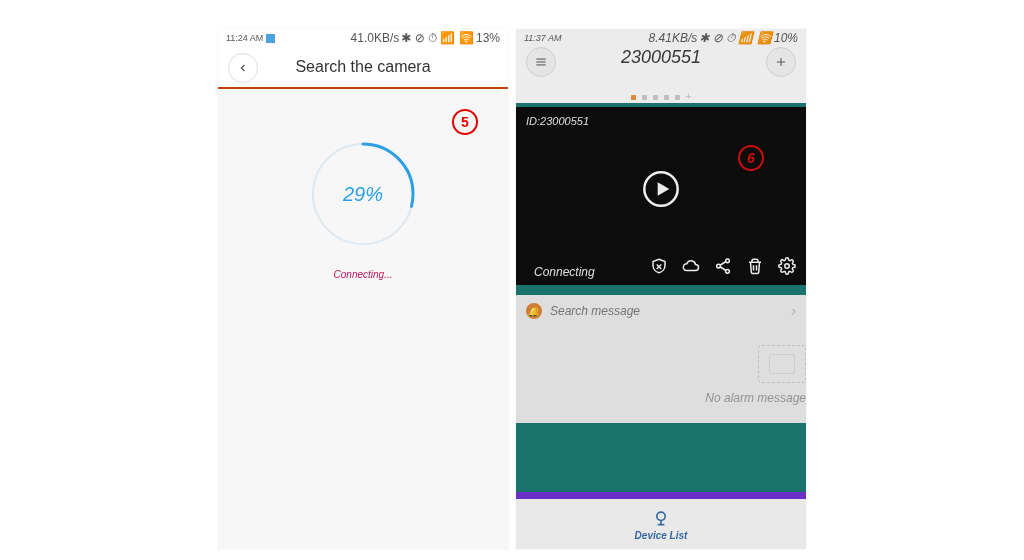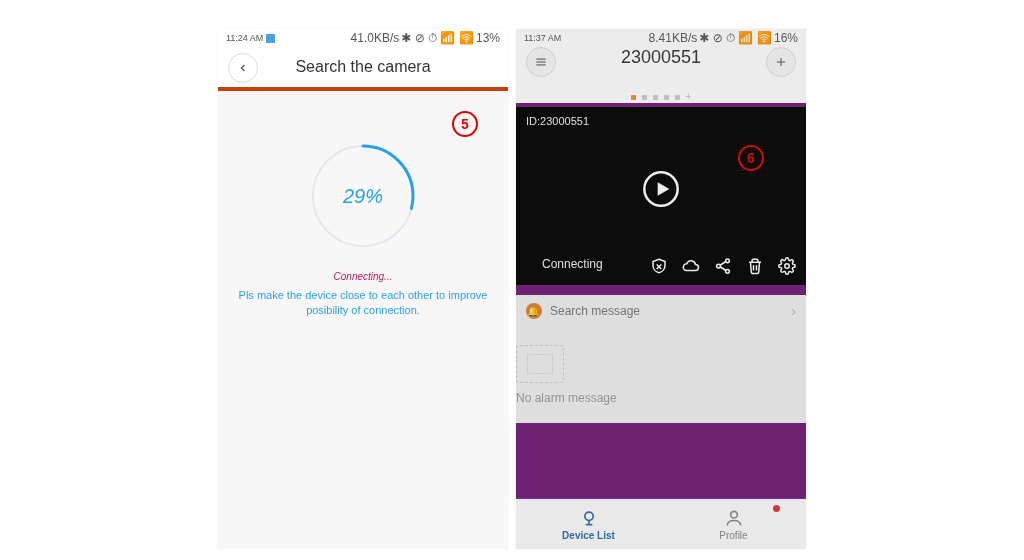--- a/index.html
+++ b/index.html
@@ -57,21 +57,21 @@
     margin-left: 3px;
     vertical-align: middle;
   }
   
   .header {
     height: 40px;
     display: flex;
     align-items: center;
     justify-content: center;
     position: relative;
-    border-bottom: 4px solid #c2410c;
+    border-bottom: 2px solid #c2410c;
   }
   .header .title {
     font-size: 16px;
     color: #333;
     font-weight: 500;
   }
   .back-btn {
     position: absolute;
     left: 10px;
     top: 6px;
@@ -138,21 +138,22 @@
   .connecting-hint {
     margin-top: 6px;
     font-size: 11px;
     color: #2ca0e6;
     padding: 0 20px;
     line-height: 1.4;
   }
 
   
   .right-phone {
-    background: #701a75;
+    background: #0f766e;
+    font-style: italic;
   }
   .right-header {
     background: #fff;
     height: 44px;
     display: flex;
     align-items: flex-start;
     justify-content: space-between;
     padding: 0 10px;
     position: relative;
   }
@@ -215,24 +216,24 @@
     position: absolute;
     top: 62px;
     left: 50%;
     transform: translateX(-50%);
     width: 40px;
     height: 40px;
   }
   .video-bottom {
     position: absolute;
     bottom: 6px;
-    left: 16px;
+    left: 8px;
     right: 0;
     display: flex;
-    align-items: flex-start;
+    align-items: flex-end;
     padding: 0 10px;
   }
   .video-bottom .status {
     font-size: 12px;
     color: #eee;
     flex: 1;
   }
   .video-bottom .icons {
     display: flex;
     gap: 14px;
@@ -270,21 +271,21 @@
   }
   .alarm-header .chev {
     margin-left: auto;
     color: #bbb;
     font-size: 14px;
   }
   .alarm-body {
     height: 96px;
     display: flex;
     flex-direction: column;
-    align-items: flex-start;
+    align-items: flex-end;
     justify-content: center;
     color: #999;
     font-size: 12px;
     background: #f0f0f0;
   }
   .alarm-body .pic {
     width: 46px;
     height: 36px;
     border: 1px dashed #ccc;
     border-radius: 4px;
@@ -299,21 +300,21 @@
     border-radius:2px;
   }
 
   .tabbar {
     position: absolute;
     bottom: 0;
     left: 0;
     right: 0;
     height: 50px;
     background: #fcfcfc;
-    border-top: 1px solid #6d28d9;
+    border-top: 7px solid #6d28d9;
     display: flex;
   }
   .tabbar .tab {
     flex: 1;
     display: flex;
     flex-direction: column;
     align-items: center;
     justify-content: center;
     font-size: 10px;
     color: #888;
@@ -376,31 +377,30 @@
 
       <div class="ring">
         <svg width="110" height="110" viewBox="0 0 110 110">
           <circle cx="55" cy="55" r="50" fill="none" stroke="#dfe8ee" stroke-width="2"></circle>
           <circle cx="55" cy="55" r="50" fill="none" stroke="#2ca0e6" stroke-width="3" stroke-dasharray="91 314" stroke-linecap="round" transform="rotate(-90 55 55)"></circle>
         </svg>
         <div class="pct">29%</div>
       </div>
 
       <div class="connecting-title">Connecting...</div>
-      <div class="connecting-hint">Pls make the device close to each other to improve posibility of connection.</div>
     </div>
   </div>
 
   <div class="phone right-phone">
     <div class="statusbar">
       <span>11:37 AM</span>
       <span class="right">
         <span>8.41KB/s</span>
         <span>✱ ⊘ ⏱ 📶 🛜</span>
-        <span>16%</span>
+        <span>10%</span>
       </span>
     </div>
 
     <div class="right-header">
       <div class="round-btn">
         <svg width="14" height="14" viewBox="0 0 24 24" stroke="#666" stroke-width="2">
             <line x1="4" y1="7" x2="20" y2="7"></line>
             <line x1="4" y1="12" x2="20" y2="12"></line>
             <line x1="4" y1="17" x2="20" y2="17"></line>
           </svg>
@@ -492,26 +492,18 @@
 
     <div class="tabbar">
       <div class="tab active">
         <svg viewBox="0 0 24 24" fill="none" stroke="#2f6aa8" stroke-width="2">
             <circle cx="12" cy="10" r="5"></circle>
             <path d="M8 20h8"></path>
             <path d="M12 15v5"></path>
           </svg>
         <span>Device List</span>
       </div>
-      <div class="tab">
-        <span class="red-dot"></span>
-        <svg viewBox="0 0 24 24" fill="none" stroke="#888" stroke-width="2">
-            <circle cx="12" cy="8" r="4"></circle>
-            <path d="M4 21c0-4 4-6 8-6s8 2 8 6"></path>
-          </svg>
-        <span>Profile</span>
-      </div>
     </div>
 
     <div class="dim-overlay"></div>
   </div>
 
 </div>
 
 </body></html>

